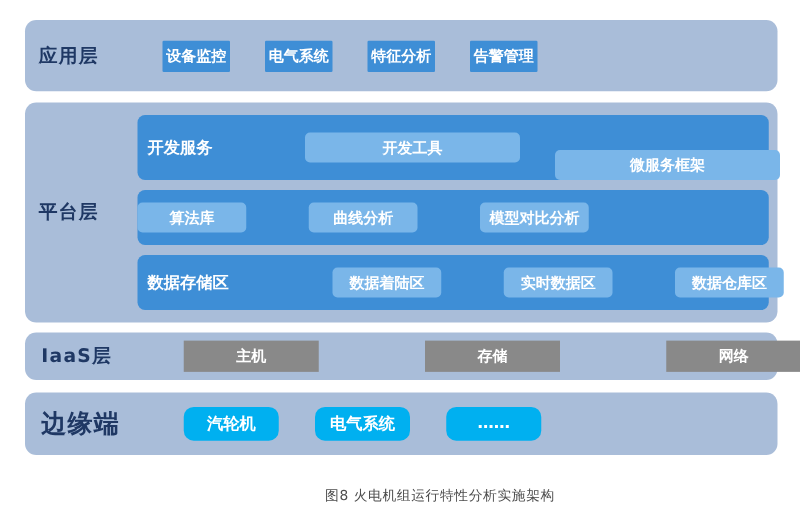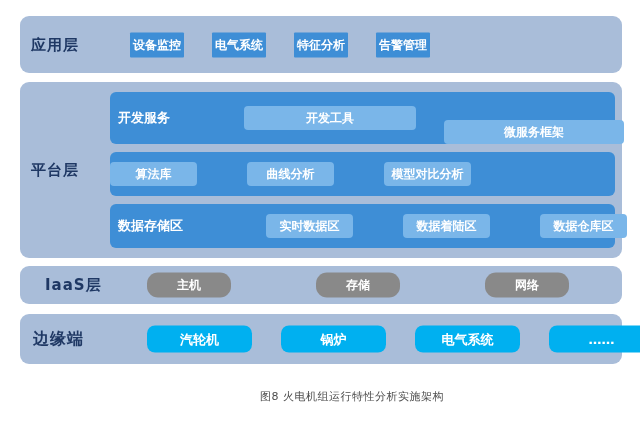--- a/index.html
+++ b/index.html
@@ -15,22 +15,22 @@
   .layer-app{top:16px;height:57px;}
   .layer-platform{top:82px;height:176px;}
   .layer-iaas{top:266px;height:38px;}
   .layer-edge{top:314px;height:50px;}
 
   .layer-label{
     position:absolute;top:50%;transform:translateY(-50%);
     color:var(--label-navy,#1f3864);font-weight:bold;font-size:15px;letter-spacing:1px;white-space:nowrap;
   }
   .layer-app .layer-label,.layer-platform .layer-label{left:11px;}
-  .layer-iaas .layer-label{left:13px;margin-left:12px;}
-  .layer-edge .layer-label{left:13px;font-size:16px;}
+  .layer-iaas .layer-label{left:13px;}
+  .layer-edge .layer-label{left:13px;font-size:20px;}
 
   .chip{
     display:flex;align-items:center;justify-content:center;
     color:#ffffff;font-weight:bold;font-size:12px;white-space:nowrap;
     box-sizing:border-box;flex:none;
   }
   
   .app-chips{position:absolute;left:110px;top:50%;transform:translateY(-50%);display:flex;gap:28px;}
   .chip-app{width:54px;height:25px;border-radius:1px;background:var(--primary-blue,#3e8ed6);}
 
@@ -49,25 +49,25 @@
   }
   .chip-inner{height:24px;border-radius:4px;background:var(--light-blue,#7ab6e9);}
   .row-two{gap:28px;}
   .row-three{gap:50px;}
   .chip-w-a{width:172px;}
   .chip-w-b{width:180px;margin-top:28px;}
   .chip-mid{width:87px;}
 
   
   .iaas-chips{position:absolute;left:127px;top:50%;transform:translateY(-50%);display:flex;gap:85px;}
-  .chip-iaas{width:84px;height:25px;border-radius:11px;background:var(--gray,#898989);}
+  .chip-iaas{width:108px;height:25px;border-radius:0;background:var(--gray,#898989);}
 
   
   .edge-chips{position:absolute;left:127px;top:50%;transform:translateY(-50%);display:flex;gap:29px;}
-  .chip-edge{width:105px;height:27px;border-radius:8px;background:var(--cyan,#00b0f0);font-size:13px;}
+  .chip-edge{width:76px;height:27px;border-radius:8px;background:var(--cyan,#00b0f0);font-size:13px;}
 
   .caption{
     position:absolute;left:0;top:389px;width:100%;text-align:center;
     color:var(--caption-gray,#4d4d4d);font-size:11px;letter-spacing:0.5px;margin-left:32px;
   }
 </style>
 </head>
 <body>
 
 <div class="canvas">
@@ -93,43 +93,42 @@
       </div>
 
       <div class="prow row-three">
         <div class="chip chip-inner chip-mid">算法库</div>
         <div class="chip chip-inner chip-mid">曲线分析</div>
         <div class="chip chip-inner chip-mid">模型对比分析</div>
       </div>
 
       <div class="prow row-three">
         <div class="prow-label">数据存储区</div>
+        <div class="chip chip-inner chip-mid">数据着陆区</div>
         <div class="chip chip-inner chip-mid">实时数据区</div>
-        <div class="chip chip-inner chip-mid">数据着陆区</div>
         <div class="chip chip-inner chip-mid">数据仓库区</div>
       </div>
 
 
     </div>
   </section>
 
   <section class="layer layer-iaas">
     <div class="layer-label">IaaS层</div>
     <div class="iaas-chips">
       <div class="chip chip-iaas">主机</div>
       <div class="chip chip-iaas">存储</div>
       <div class="chip chip-iaas">网络</div>
     </div>
   </section>
 
   <section class="layer layer-edge">
     <div class="layer-label">边缘端</div>
     <div class="edge-chips">
       <div class="chip chip-edge">汽轮机</div>
-      <div class="chip chip-edge">锅炉</div>
       <div class="chip chip-edge">电气系统</div>
       <div class="chip chip-edge">……</div>
     </div>
   </section>
 
   <div class="caption">图8 火电机组运行特性分析实施架构</div>
 
 </div>
 
 </body></html>

